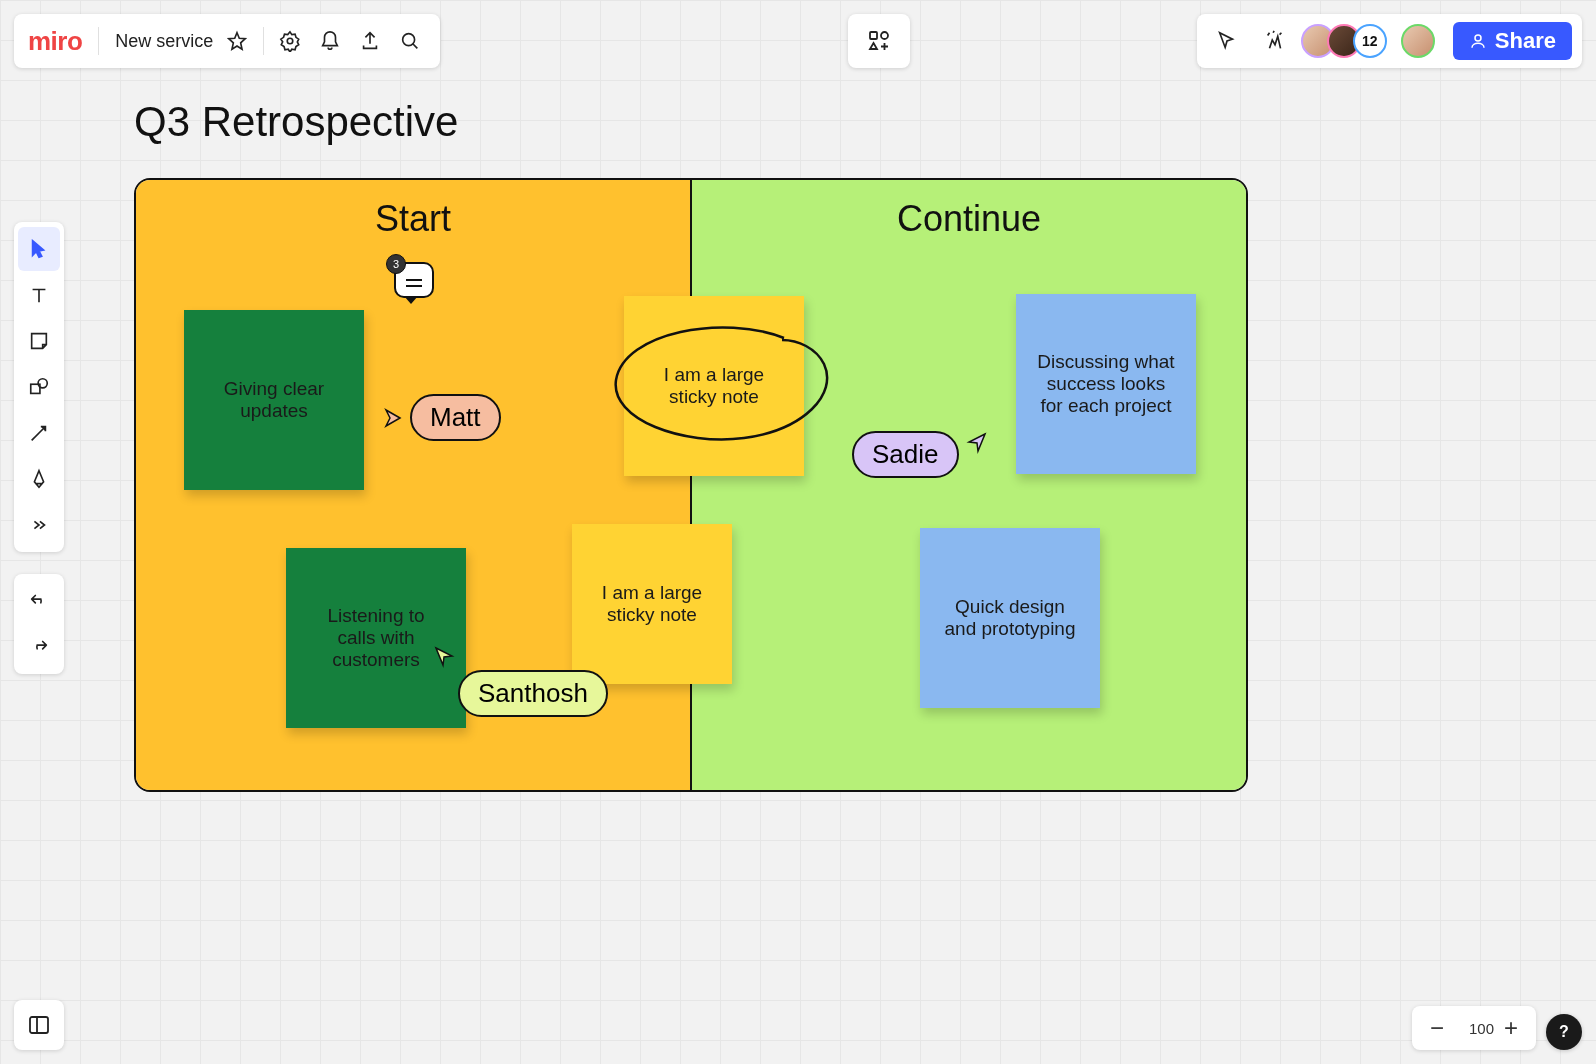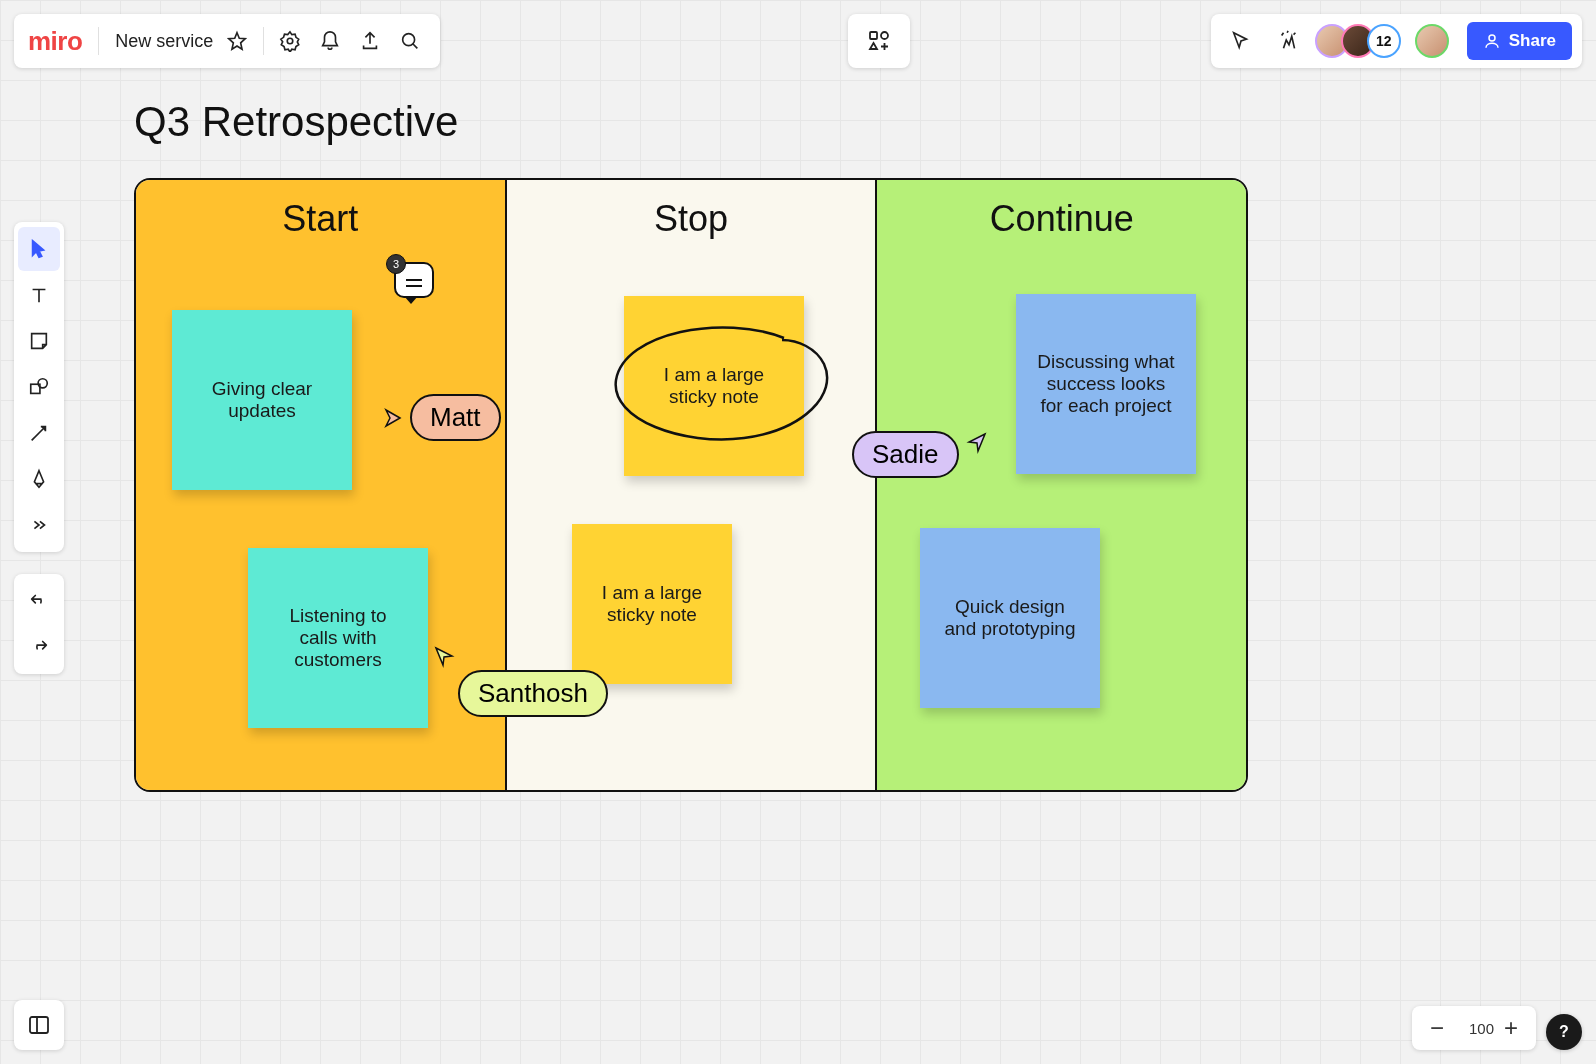--- a/index.html
+++ b/index.html
@@ -46,21 +46,21 @@
     display:flex; align-items:center; padding:0 10px;
     box-shadow:0 1px 4px rgba(0,0,0,0.15);
     gap:8px;
   }
   .avatars { display:flex; align-items:center; margin-left:6px;justify-content:center;}
   .avatar { width:34px; height:34px; border-radius:50%; border:2px solid; margin-left:-8px; background:#ccc; display:flex; align-items:center; justify-content:center; font-size:12px;}
   .avatar.count { background:#fff; border-color:#4aa3ff; font-weight:700; font-size:14px; color:#111;}
   .avatar.me { margin-left:14px; border-color:#6bd968;}
   .share-btn {
     background:#3859ff; color:#fff; border:none; border-radius:6px;
-    height:38px; padding:0 16px; font-size:17px; font-weight:600;
+    height:38px; padding:0 16px; font-size:22px; font-weight:600;
     display:flex; align-items:center; gap:8px; cursor:pointer; margin-left:10px;
   }
   .share-btn svg{stroke:#fff;}
 
   
   .toolbox {
     position:absolute; left:14px; top:222px;
     background:#fff; border-radius:8px;
     width:50px; padding:4px 0;
     box-shadow:0 1px 4px rgba(0,0,0,0.15);
@@ -120,21 +120,21 @@
   .col.stop { background:#faf8ee; border-right:2px solid #111;}
   .col.continue { background:#b6f078;}
   .col-title { text-align:center; font-size:36px; font-weight:400; color:#111; margin-top:18px;}
 
   .sticky {
     position:absolute; width:180px; height:180px;
     display:flex; align-items:center; justify-content:center; text-align:center;
     padding:20px; font-size:19px; color:#1a1a1a;
     box-shadow: 2px 6px 10px rgba(0,0,0,0.18);
   }
-  .sticky.orange { background:#5eead4; }
+  .sticky.orange { background:#15803d;margin-left:12px; }
   .sticky.yellow { background:#ffd333; }
   .sticky.blue   { background:#8ab8f0; }
 
   .comment-bubble {
     position:absolute; width:40px; height:36px;
     border:2px solid #111; border-radius:10px; background:#fff;
     display:flex; align-items:center; justify-content:center;
   }
   .comment-bubble::after{content:""; position:absolute; bottom:-8px; left:8px; width:0;height:0;border-left:7px solid transparent;border-right:7px solid transparent;border-top:8px solid #111;}
   .comment-bubble .inner-tail{position:absolute; bottom:-5px; left:10px; width:0;height:0;border-left:5px solid transparent;border-right:5px solid transparent;border-top:6px solid #fff;}
@@ -296,30 +296,27 @@
   <div class="zoom-btn">+</div>
 </div>
 <div class="help-btn">?</div>
 
 <div class="board-title">Q3 Retrospective</div>
 
 <div class="frame">
   <div class="col start">
     <div class="col-title">Start</div>
   </div>
-  <div class="col stop">
-    <div class="col-title">Stop</div>
-  </div>
   <div class="col continue">
     <div class="col-title">Continue</div>
   </div>
 </div>
 
 <div class="sticky orange" style="left:172px; top:310px;">Giving clear updates</div>
-<div class="sticky orange" style="left:248px; top:548px;padding-left:20px;">Listening to calls with customers</div>
+<div class="sticky orange" style="left:274px; top:548px;padding-left:20px;">Listening to calls with customers</div>
 <div class="sticky yellow" style="left:624px; top:296px;">I am a large sticky note</div>
 <div class="sticky yellow" style="left:572px; top:524px; width:160px; height:160px;">I am a large sticky note</div>
 <div class="sticky blue" style="left:1016px; top:294px;">Discussing what success looks for each project</div>
 <div class="sticky blue" style="left:920px; top:528px;">Quick design and prototyping</div>
 
 <div class="comment-bubble" style="left:394px; top:262px;">
   <div class="comment-badge">3</div>
   <div class="comment-lines"></div>
   <div class="inner-tail"></div>
 </div>

